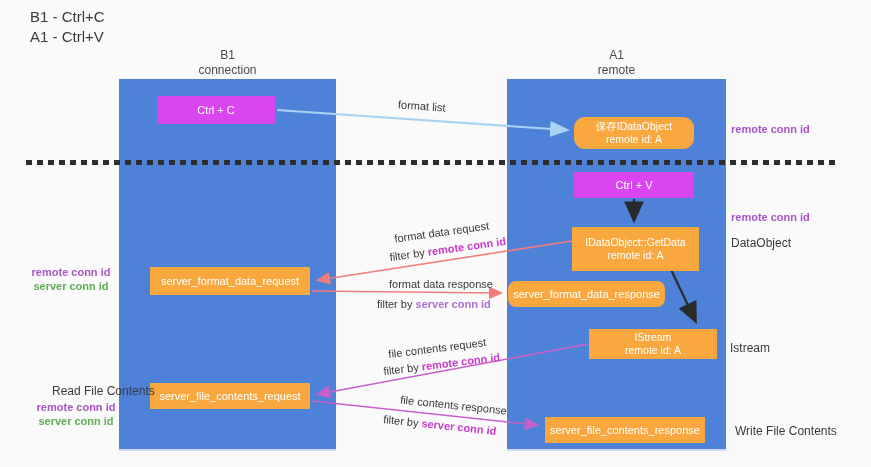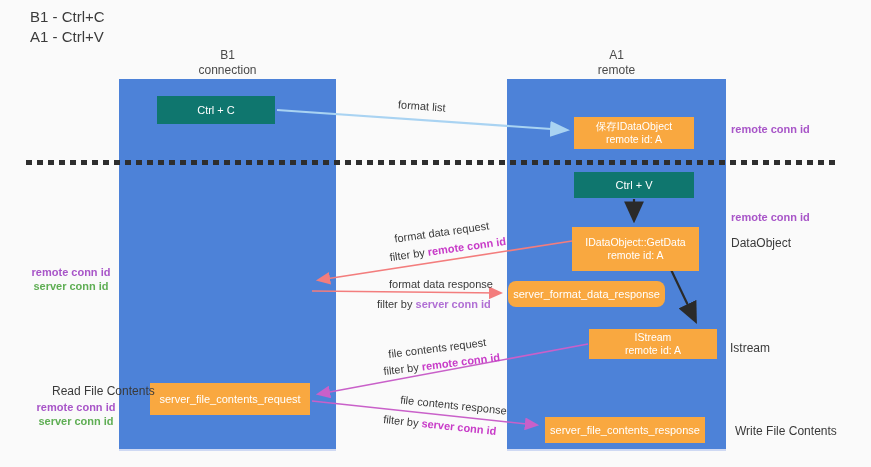--- a/index.html
+++ b/index.html
@@ -16,30 +16,30 @@
   .col.left{left:119px;width:217px;}
   .col.right{left:507px;width:219px;}
   
   .dashes{left:26px;top:160px;width:809px;height:5px;
     background:repeating-linear-gradient(to right,#2e2e2e 0 6px,transparent 6px 11px);z-index:3;}
   
   svg.arrows{left:0;top:0;z-index:2;}
   
   .node{z-index:4;display:flex;flex-direction:column;align-items:center;justify-content:center;
     color:#fff;font-size:11px;line-height:13px;text-align:center;}
-  .green{background:#0f766e;}
+  .green{background:#d946ef;}
   .orange{background:#f9a840;}
   .b-ctrl-c{left:157px;top:96px;width:118px;height:28px;}
-  .b-save{left:574px;top:117px;width:120px;height:32px;font-size:10.5px;}
+  .b-save{left:574px;top:117px;width:120px;height:32px;font-size:10.5px;border-radius:11px;}
   .b-ctrl-v{left:574px;top:172px;width:120px;height:26px;}
   .b-getdata{left:572px;top:227px;width:127px;height:44px;font-size:10.5px;}
   .b-freq{left:150px;top:267px;width:160px;height:28px;}
   .b-fres{left:508px;top:281px;width:157px;height:26px;border-radius:8px;}
   .b-istream{left:589px;top:329px;width:128px;height:30px;font-size:10.5px;}
-  .b-creq{left:150px;top:383px;width:160px;height:32px;}
+  .b-creq{left:150px;top:383px;width:160px;height:26px;}
   .b-cres{left:545px;top:417px;width:160px;height:26px;}
   
   .flow{z-index:5;font-size:11px;color:#3a3a3a;white-space:nowrap;}
   .flow b.remote{color:#c83cc8;}
   .flow b.server{color:#b06fd4;}
   .l-format-list{left:398px;top:100px;transform:rotate(4deg);}
   .l-fdreq{left:394px;top:226px;transform:rotate(-8deg);}
   .l-fdreq-filter{left:389px;top:243px;transform:rotate(-8deg);}
   .l-fdres{left:389px;top:278px;}
   .l-fdres-filter{left:377px;top:298px;}
@@ -122,20 +122,23 @@
 
   <div class="abs node green b-ctrl-v">
     <div>Ctrl + V</div>
   </div>
 
   <div class="abs node orange b-getdata">
     <div>IDataObject::GetData</div>
     <div>remote id: A</div>
   </div>
 
+  <div class="abs node orange b-freq">
+    <div>server_format_data_request</div>
+  </div>
 
   <div class="abs node orange b-fres">
     <div>server_format_data_response</div>
   </div>
 
   <div class="abs node orange b-istream">
     <div>IStream</div>
     <div>remote id: A</div>
   </div>
 

